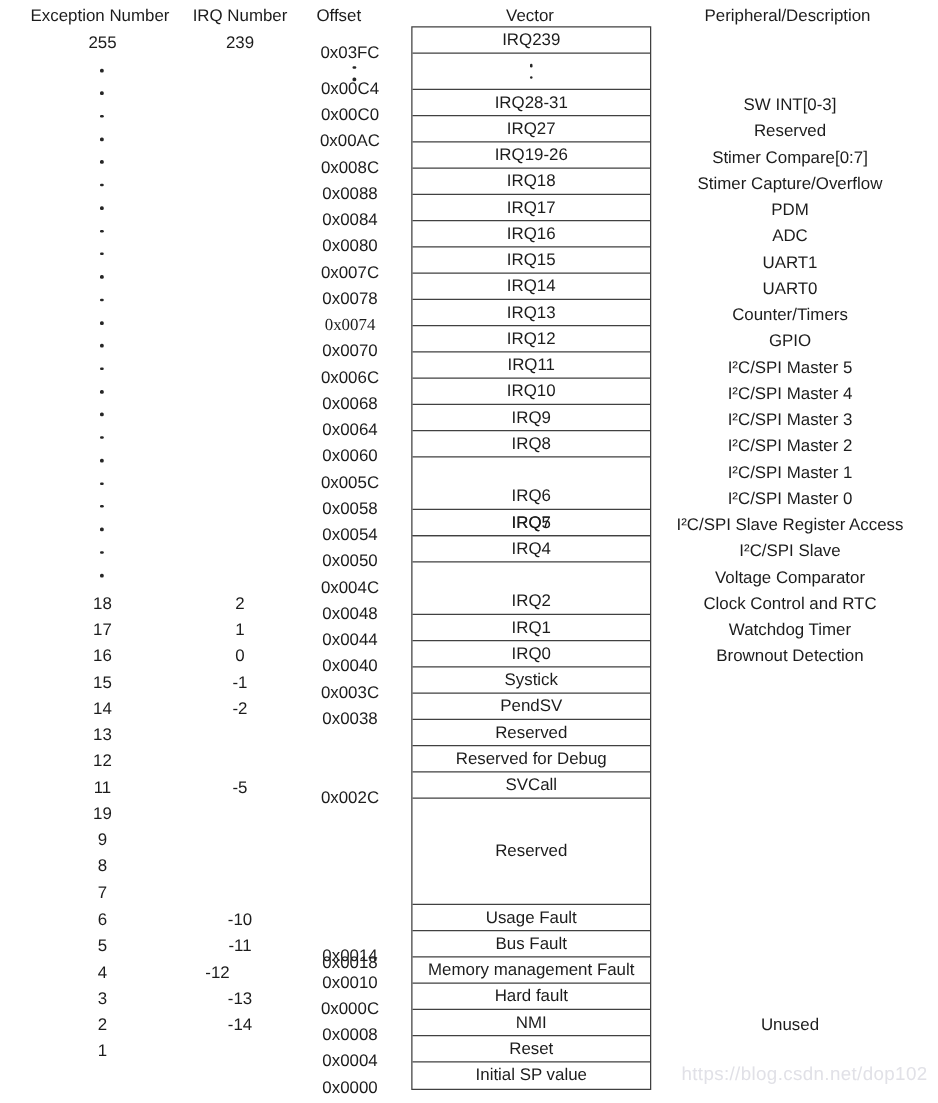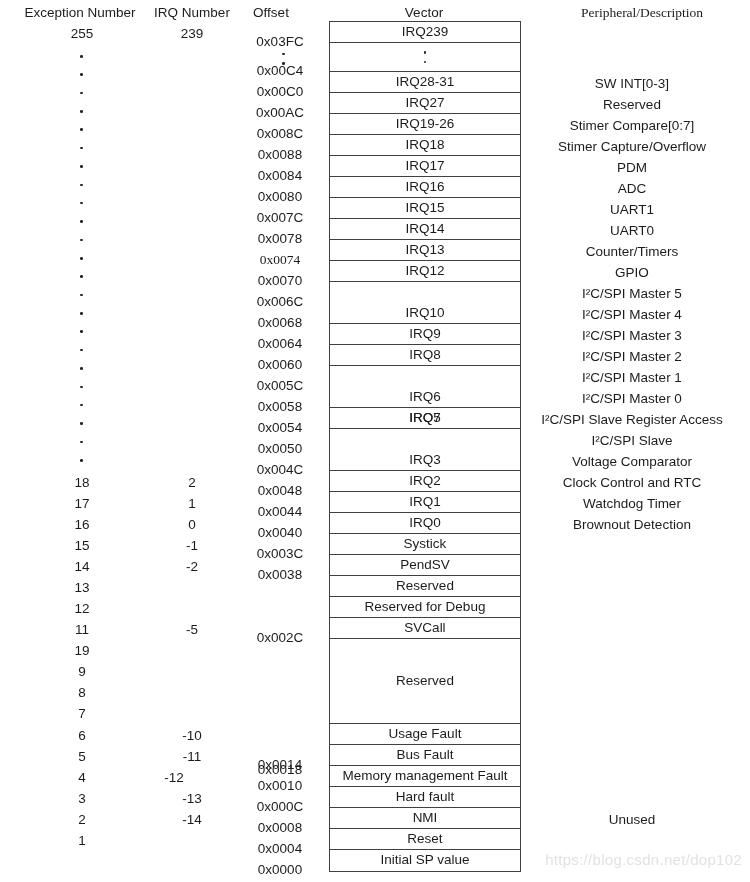--- a/index.html
+++ b/index.html
@@ -40,47 +40,48 @@
 </style>
 </head>
 <body>
 
 <div id="page">
 
   <div class="hdr" style="left:5px;width:150px;">Exception Number</div>
   <div class="hdr" style="left:117px;width:150px;">IRQ Number</div>
   <div class="hdr" style="left:196px;width:150px;">Offset</div>
   <div class="hdr" style="left:349px;width:150px;">Vector</div>
-  <div class="hdr" style="left:542px;width:200px;font-family:Liberation Serif, serif;">Peripheral/Description</div>
+  <div class="hdr" style="left:530px;width:200px;">Peripheral/Description</div>
 
   <div id="vbox">
       <div class="vrow" style="top: 0px; height: 21px; line-height: 19px;">IRQ239</div>
       <div class="vrow" style="top: 21px; height: 29px;">
         <div class="dotsflex">
           <div class="mdot"></div>
           <div class="mdot"></div>
         </div>
       </div>
       <div class="vrow" style="top: 50px; height: 21px; line-height: 19px;">IRQ28-31</div>
       <div class="vrow" style="top: 71px; height: 21px; line-height: 19px;">IRQ27</div>
       <div class="vrow" style="top: 92px; height: 21px; line-height: 19px;">IRQ19-26</div>
       <div class="vrow" style="top: 113px; height: 21px; line-height: 19px;">IRQ18</div>
       <div class="vrow" style="top: 134px; height: 21px; line-height: 19px;">IRQ17</div>
       <div class="vrow" style="top: 155px; height: 21px; line-height: 19px;">IRQ16</div>
       <div class="vrow" style="top: 176px; height: 21px; line-height: 19px;">IRQ15</div>
       <div class="vrow" style="top: 197px; height: 21px; line-height: 19px;">IRQ14</div>
       <div class="vrow" style="top: 218px; height: 21px; line-height: 19px;">IRQ13</div>
       <div class="vrow" style="top: 239px; height: 21px; line-height: 19px;">IRQ12</div>
+      <div class="vrow" style="top: 260px; height: 21px; line-height: 19px;">IRQ11</div>
       <div class="vrow" style="top: 281px; height: 21px; line-height: 19px;">IRQ10</div>
       <div class="vrow" style="top: 302px; height: 21px; line-height: 19px;">IRQ9</div>
       <div class="vrow" style="top: 323px; height: 21px; line-height: 19px;">IRQ8</div>
       <div class="vrow" style="top: 364px; height: 21px; line-height: 19px; margin-top: 22px;">IRQ7</div>
       <div class="vrow" style="top: 365px; height: 21px; line-height: 19px;">IRQ6</div>
       <div class="vrow" style="top: 386px; height: 21px; line-height: 19px;">IRQ5</div>
-      <div class="vrow" style="top: 428px; height: 21px; line-height: 19px;">IRQ3</div>
+      <div class="vrow" style="top: 407px; height: 21px; line-height: 19px;">IRQ4</div>
       <div class="vrow" style="top: 449px; height: 21px; line-height: 19px;">IRQ2</div>
       <div class="vrow" style="top: 470px; height: 21px; line-height: 19px;">IRQ1</div>
       <div class="vrow" style="top: 491px; height: 21px; line-height: 19px;">IRQ0</div>
       <div class="vrow" style="top: 512px; height: 21px; line-height: 19px;">Systick</div>
       <div class="vrow" style="top: 533px; height: 21px; line-height: 19px;">PendSV</div>
       <div class="vrow" style="top: 554px; height: 21px; line-height: 19px;">Reserved</div>
       <div class="vrow" style="top: 575px; height: 21px; line-height: 19px;">Reserved for Debug</div>
       <div class="vrow" style="top: 596px; height: 21px; line-height: 19px;">SVCall</div>
       <div class="vrow" style="top: 617px; height: 85px; line-height: 83px;">Reserved</div>
       <div class="vrow" style="top: 702px; height: 21px; line-height: 19px;">Usage Fault</div>

